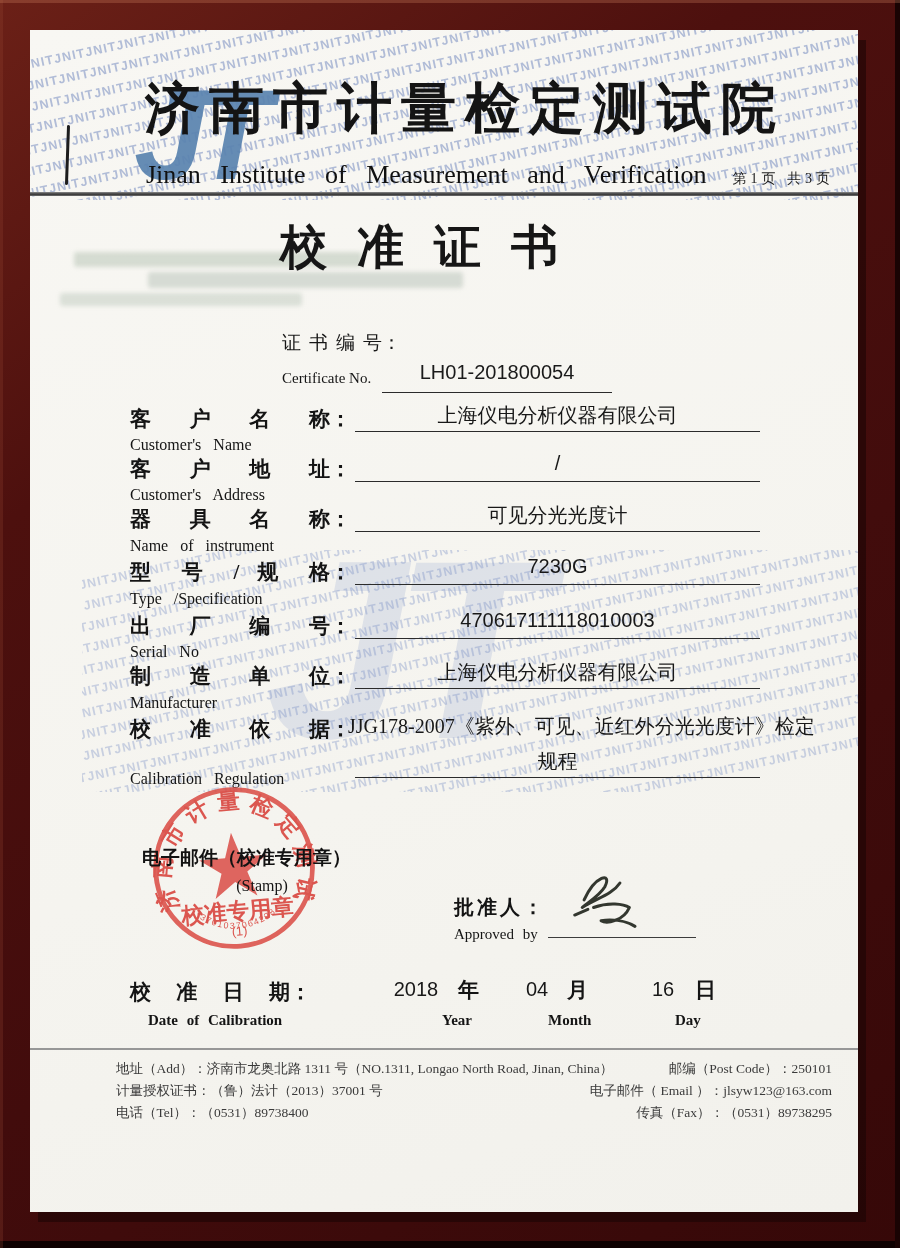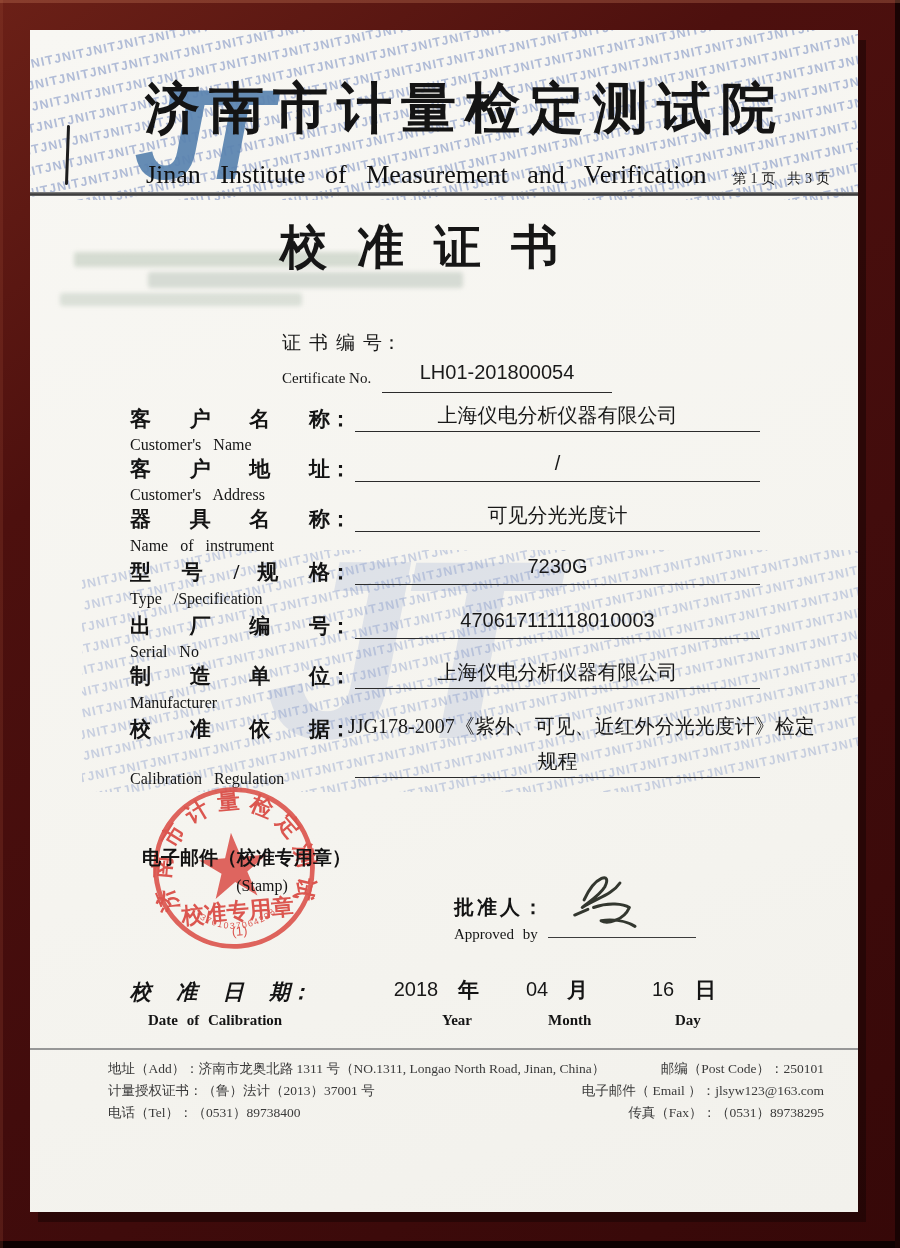--- a/index.html
+++ b/index.html
@@ -62,28 +62,28 @@
   
   .stamp-svg{left:106px;top:740px;transform:rotate(-5deg);opacity:.9;}
   .issuer{left:112px;top:815px;font-size:19px;font-weight:600;color:#121212;z-index:6;}
   .issuer-en{left:112px;top:847px;width:240px;text-align:center;font-size:16px;color:#141414;z-index:6;}
   
   .appr-label{left:424px;top:864px;font-size:20px;font-weight:600;letter-spacing:3px;color:#141414;}
   .appr-en{left:424px;top:896px;font-size:15px;color:#141414;word-spacing:5px;}
   .sig-line{left:518px;top:877px;width:148px;height:30px;border-bottom:1.5px solid #3c3c3c;}
   .sig-svg{left:524px;top:836px;}
   
-  .date-label{left:100px;top:948px;font-size:21px;font-weight:700;color:#141414;white-space:nowrap;font-style:italic;}
+  .date-label{left:100px;top:948px;font-size:21px;font-weight:700;color:#141414;white-space:nowrap;}
   .date-label .jlabel{width:160px;}
   .dval{top:948px;font:20px "Liberation Sans","DejaVu Sans",sans-serif;color:#181818;text-align:center;}
   .dunit{top:946px;font-size:21px;font-weight:700;color:#141414;}
   .den{top:982px;font-size:15px;color:#141414;word-spacing:5px;font-weight:bold;}
   
   .foot-rule{left:0;top:1018px;width:828px;height:2px;background:#979797;}
-  .footer{left:8px;top:1028px;width:828px;padding:0 42px 0 70px;box-sizing:border-box;
+  .footer{left:16px;top:1028px;width:828px;padding:0 42px 0 70px;box-sizing:border-box;
     font-size:13.5px;color:#3a3a3a;}
   .frow{display:flex;justify-content:space-between;line-height:22px;white-space:nowrap;}
 </style>
 </head>
 <body>
 
 <div class="frame"></div>
 
 <div class="page">
 

